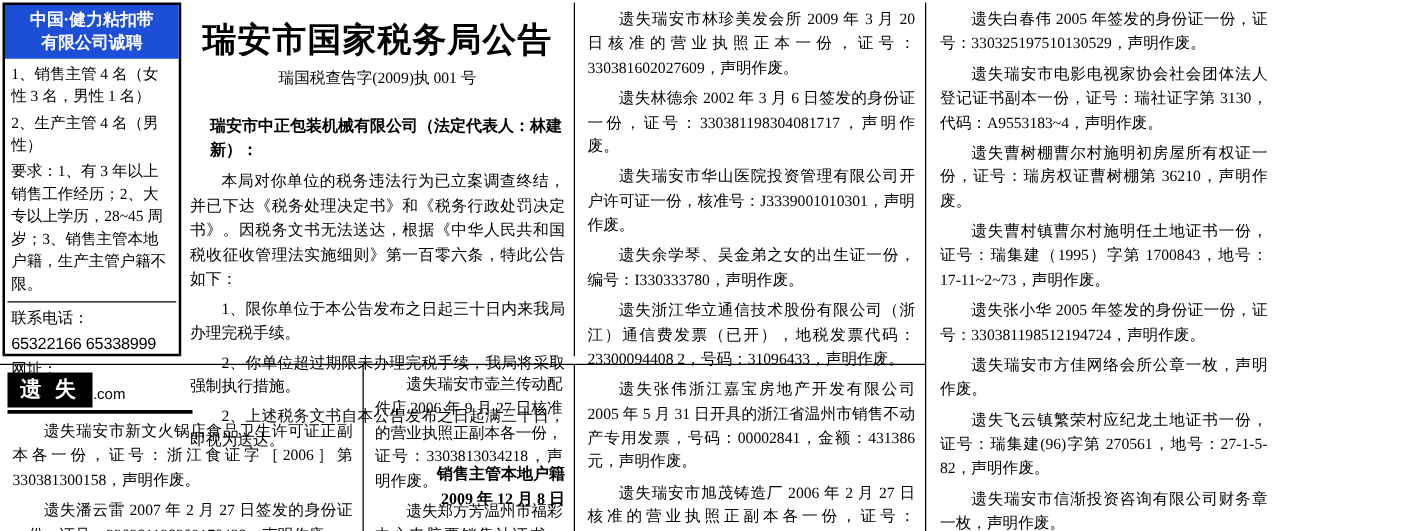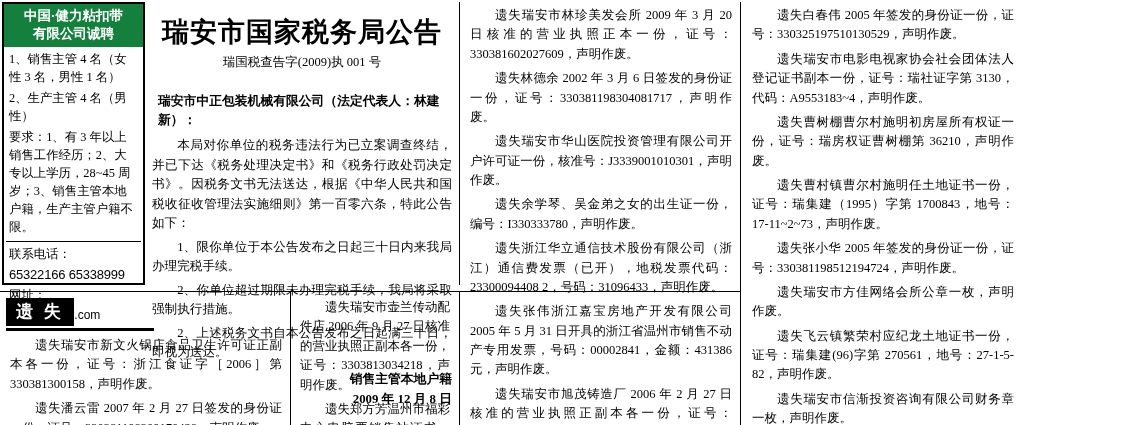--- a/index.html
+++ b/index.html
@@ -34,21 +34,21 @@
     position: absolute;
     left: 2px;
     top: 2px;
     width: 143px;
     height: 283px;
     border: 2px solid #000;
     box-sizing: border-box;
     padding: 0;
   }
   .recruit-title {
-    background: #15803d;
+    background: #1d4ed8;
     color: #fff;
     text-align: center;
     font-weight: bold;
     font-size: 13.5px;
     line-height: 1.35;
     padding: 3px 2px 4px 2px;
     font-family: "Liberation Sans", "DejaVu Sans", sans-serif;
   }
   .recruit-body {
     padding: 4px 5px 0 5px;
@@ -95,21 +95,21 @@
     font-family: "Liberation Sans", "DejaVu Sans", sans-serif;
   }
   .notice-docnum {
     text-align: center;
     font-size: 12.5px;
     margin-bottom: 21px;
   }
   .notice-addressee {
     font-size: 12.8px;
     font-weight: bold;
-    margin: 0 0 6px 6px;
+    margin: 0 0 6px 16px;
     line-height: 1.5;
   }
   .notice p.para { font-size: 12.6px; }
   .sign {
     text-align: right;
     font-weight: bold;
     font-size: 12.8px;
     line-height: 1.6;
     margin-top: 6px;
   }

